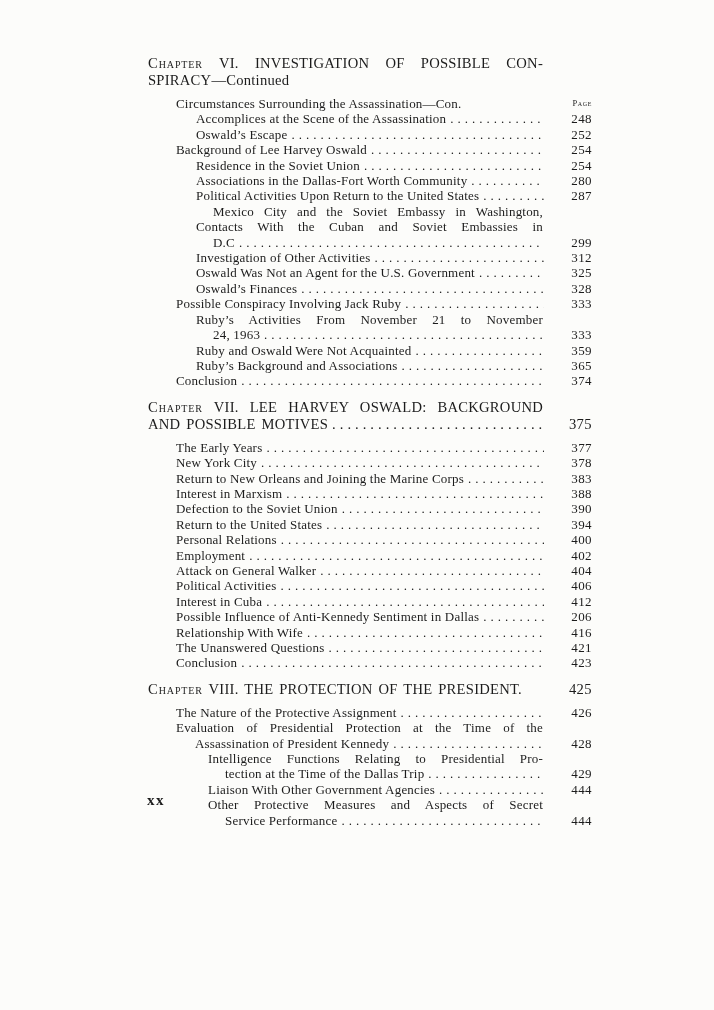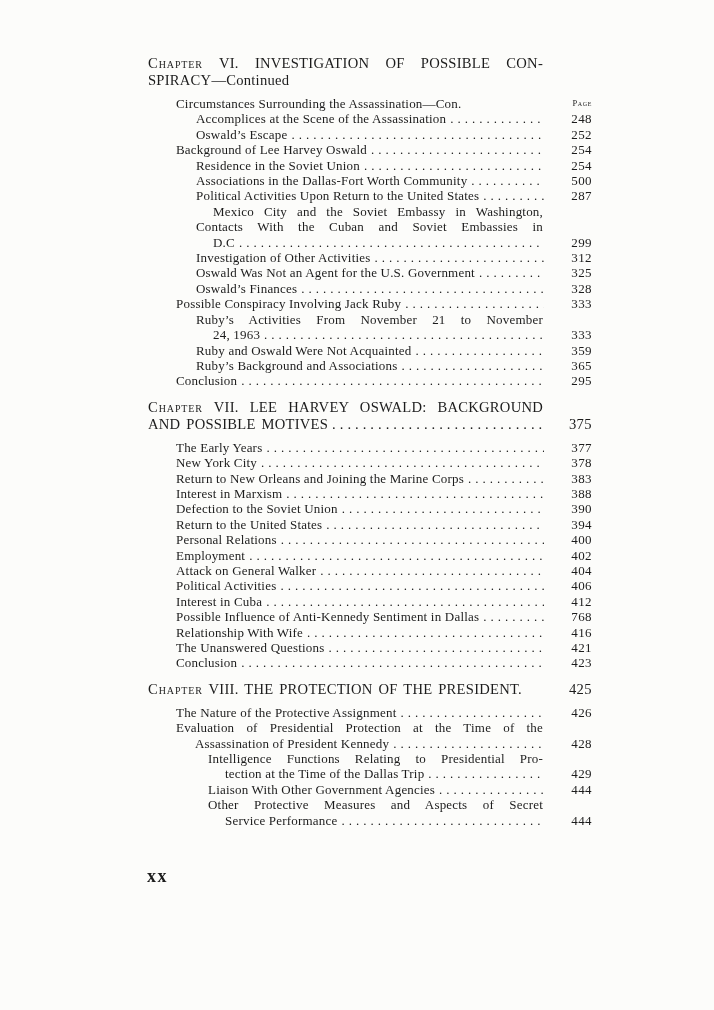--- a/index.html
+++ b/index.html
@@ -51,23 +51,23 @@
     content: "........................................................................................................";
   }
   .filler { flex: 1 1 0; }
 
   .pg { flex: 0 0 46px; text-align: right; white-space: nowrap; letter-spacing: 0.4px; }
   .pg.pg-label { font-size: 8.5px; font-variant: small-caps; letter-spacing: 0.6px; }
 
   .folio {
     position: absolute;
     left: 147px;
-    top: 866px;
+    top: 792px;
     font-weight: bold;
-    font-size: 18px;
+    font-size: 15px;
     letter-spacing: 1.5px;
   }
 </style>
 </head>
 <body>
 
 <div class="page">
   <div class="content">
       <div class="toc-section">
         <div class="row chapter lvl0">
@@ -106,21 +106,21 @@
           <div class="line leader">
             <span class="txt">Residence in the Soviet Union</span>
             <span class="dots"></span>
             <span class="pg">254</span>
           </div>
         </div>
         <div class="row entry lvl2">
           <div class="line leader">
             <span class="txt">Associations in the Dallas-Fort Worth Community</span>
             <span class="dots"></span>
-            <span class="pg">500</span>
+            <span class="pg">280</span>
           </div>
         </div>
         <div class="row entry lvl2">
           <div class="line leader">
             <span class="txt">Political Activities Upon Return to the United States</span>
             <span class="dots"></span>
             <span class="pg">287</span>
           </div>
         </div>
         <div class="row entry lvl2">
@@ -179,21 +179,21 @@
           <div class="line leader">
             <span class="txt">Ruby’s Background and Associations</span>
             <span class="dots"></span>
             <span class="pg">365</span>
           </div>
         </div>
         <div class="row entry lvl1">
           <div class="line leader">
             <span class="txt">Conclusion</span>
             <span class="dots"></span>
-            <span class="pg">295</span>
+            <span class="pg">374</span>
           </div>
         </div>
       </div>
       <div class="toc-section">
         <div class="row chapter lvl0">
           <div class="line just"><span class="txt"><span class="chword">Chapter</span> <span>VII. LEE HARVEY OSWALD: BACKGROUND</span></span></div>
           <div class="line hang leader">
             <span class="txt">AND POSSIBLE MOTIVES</span>
             <span class="dots"></span>
             <span class="pg">375</span>
@@ -273,21 +273,21 @@
           <div class="line leader">
             <span class="txt">Interest in Cuba</span>
             <span class="dots"></span>
             <span class="pg">412</span>
           </div>
         </div>
         <div class="row entry lvl1">
           <div class="line leader">
             <span class="txt">Possible Influence of Anti-Kennedy Sentiment in Dallas</span>
             <span class="dots"></span>
-            <span class="pg">768</span>
+            <span class="pg">206</span>
           </div>
         </div>
         <div class="row entry lvl1">
           <div class="line leader">
             <span class="txt">Relationship With Wife</span>
             <span class="dots"></span>
             <span class="pg">416</span>
           </div>
         </div>
         <div class="row entry lvl1">

